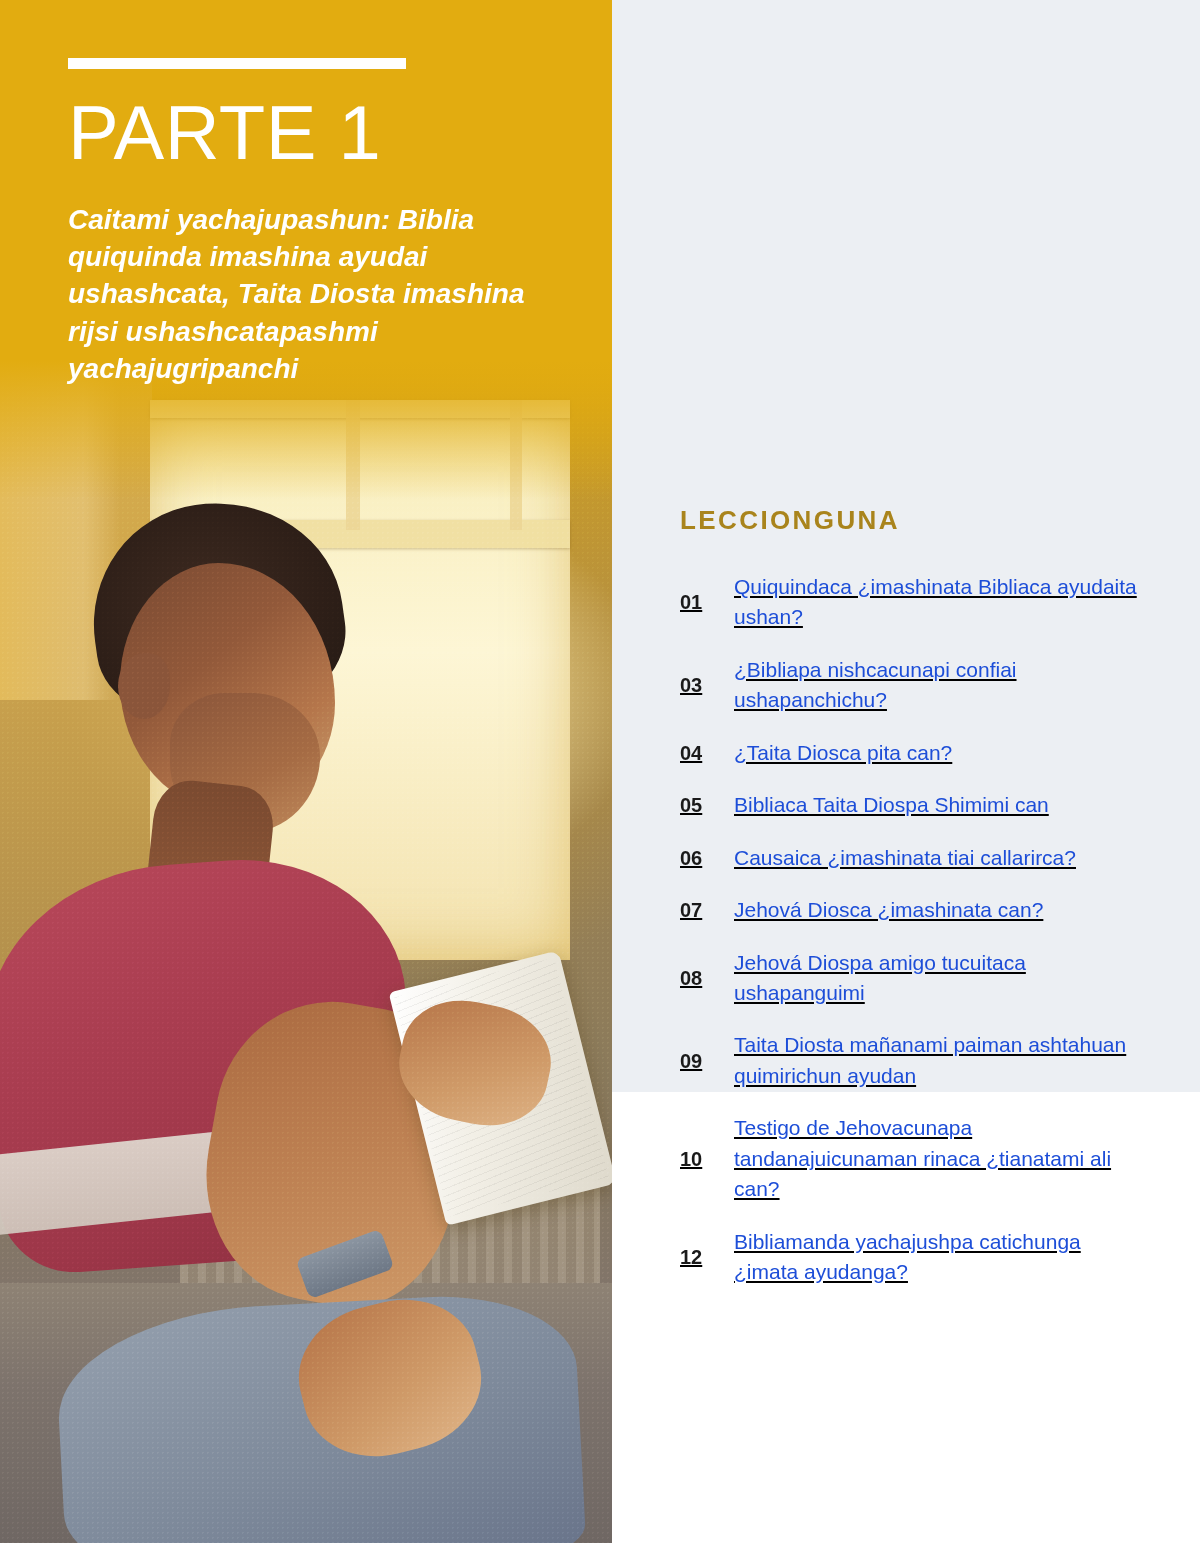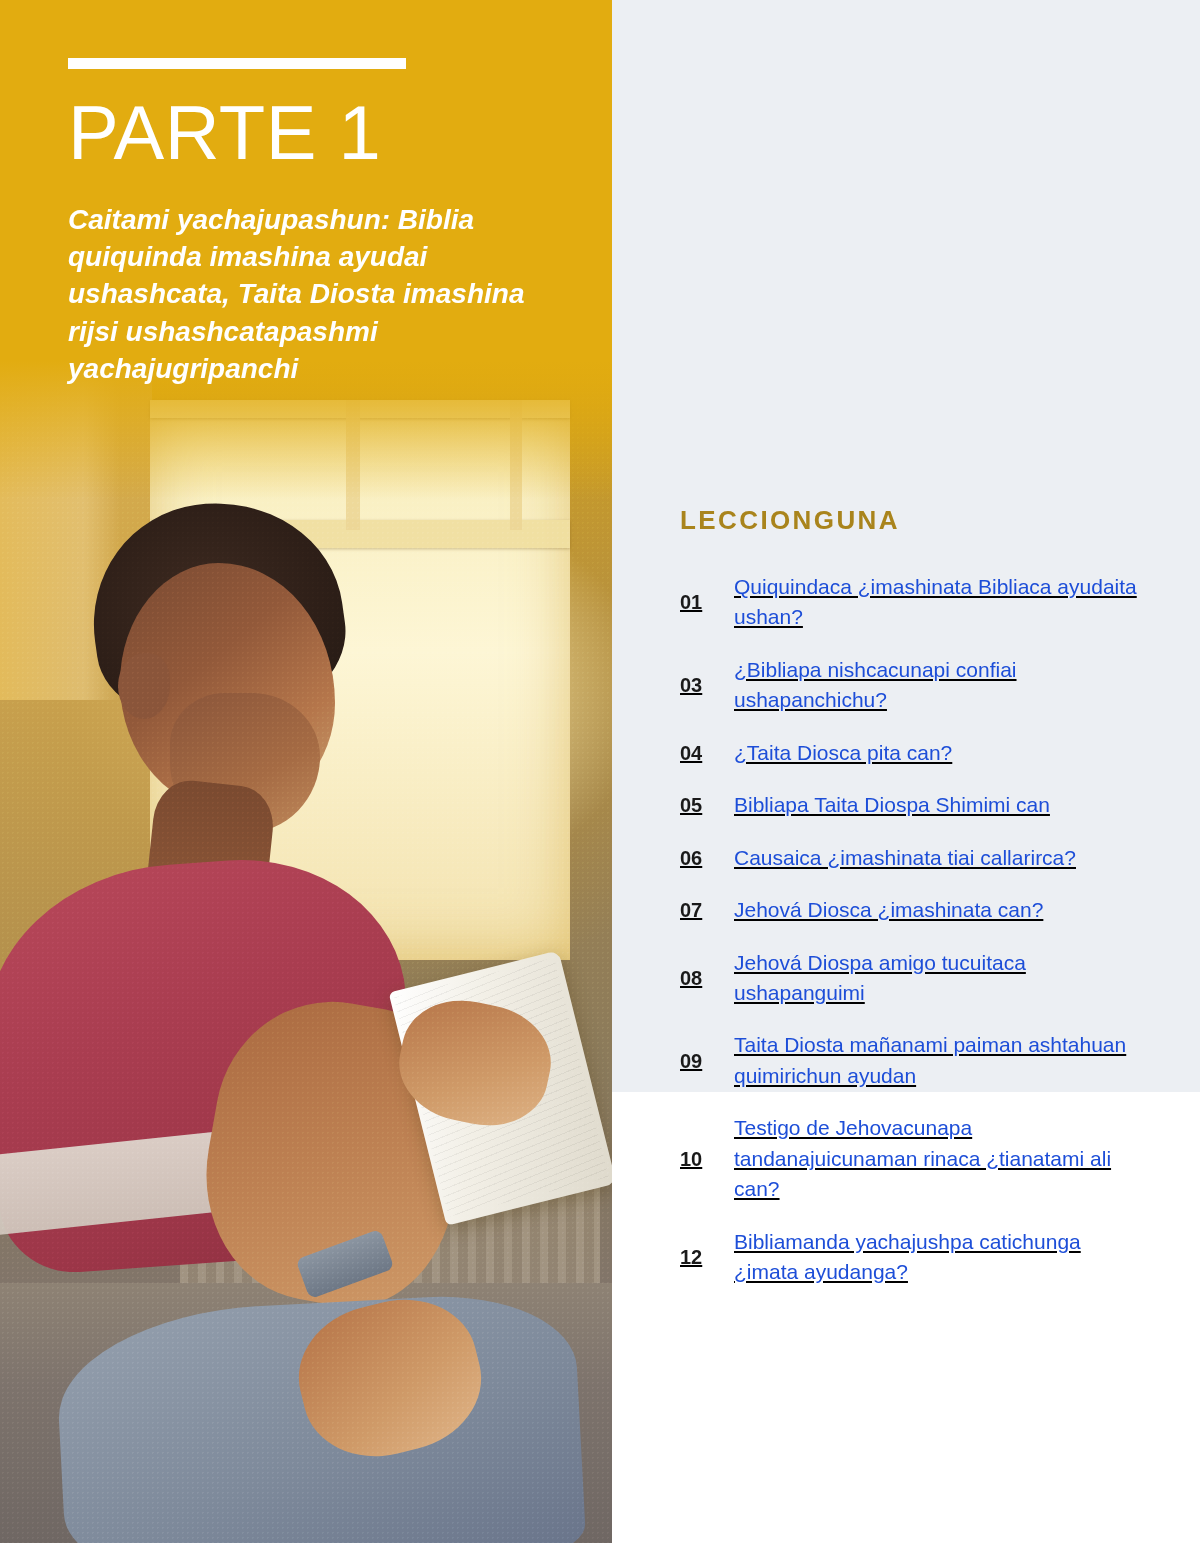--- a/index.html
+++ b/index.html
@@ -323,21 +323,21 @@
       <li class="lesson-item">
         <span class="lesson-num">03</span>
         <span class="lesson-text">¿Bibliapa nishcacunapi confiai ushapanchichu?</span>
       </li>
       <li class="lesson-item">
         <span class="lesson-num">04</span>
         <span class="lesson-text">¿Taita Diosca pita can?</span>
       </li>
       <li class="lesson-item">
         <span class="lesson-num">05</span>
-        <span class="lesson-text">Bibliapa Taita Diospa Shimimi can</span>
+        <span class="lesson-text">Bibliaca Taita Diospa Shimimi can</span>
       </li>
       <li class="lesson-item">
         <span class="lesson-num">06</span>
         <span class="lesson-text">Causaica ¿imashinata tiai callarirca?</span>
       </li>
       <li class="lesson-item">
         <span class="lesson-num">07</span>
         <span class="lesson-text">Jehová Diosca ¿imashinata can?</span>
       </li>
       <li class="lesson-item">

